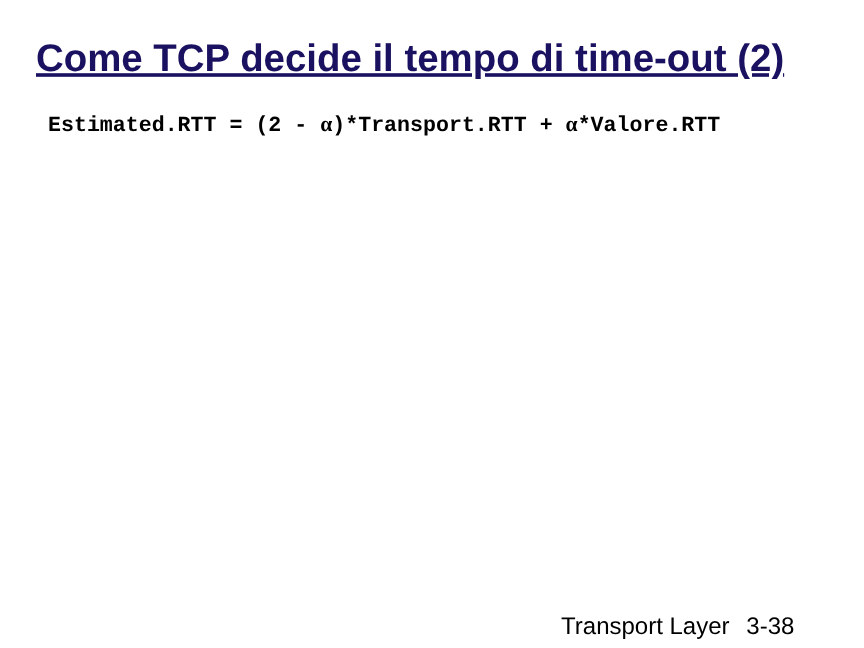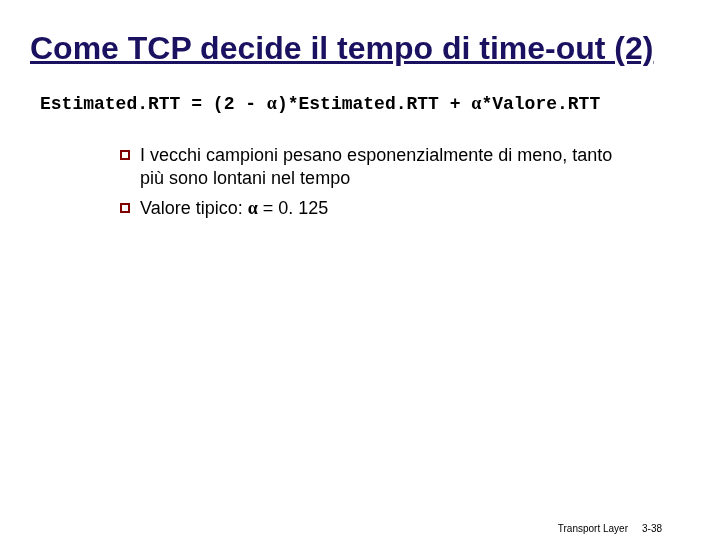--- a/index.html
+++ b/index.html
@@ -5,42 +5,30 @@
   * { margin: 0; padding: 0; box-sizing: border-box; }
   html, body { width: 720px; height: 540px; background: #fff; font-family: Georgia, 'Times New Roman', serif; color: #000; }
   .slide { position: relative; width: 692px; height: 540px; padding: 18px 30px 24px 30px; margin-top: 12px; }
   .title { font-family: 'Comic Sans MS', 'Comic Sans', cursive, sans-serif; font-weight: bold; font-size: 32px; line-height: 1.15; text-decoration: underline; color: #1a1160; margin-bottom: 26px; }
   .formula { font-family: 'Courier New', Courier, monospace; font-weight: bold; font-size: 18px; margin-left: 10px; margin-bottom: 30px; white-space: nowrap; }
   .alpha { font-family: 'Times New Roman', serif; font-weight: bold; }
   .bullets { margin-left: 90px; margin-right: 40px; }
   .bullet { display: flex; align-items: flex-start; font-family: 'Comic Sans MS', 'Comic Sans', cursive, sans-serif; font-size: 18px; line-height: 1.3; margin-bottom: 6px; }
   .bullet-marker { width: 10px; height: 10px; border: 2px solid #800000; margin-top: 6px; margin-right: 10px; flex-shrink: 0; }
   .bullet-text { flex: 1; }
-  .footer { position: absolute; right: 30px; bottom: 18px; font-family: 'Comic Sans MS', 'Comic Sans', cursive, sans-serif; font-size: 10px; }
+  .footer { position: absolute; right: 30px; bottom: 18px; font-family: 'Comic Sans MS', 'Comic Sans', cursive, sans-serif; font-size: 20px; }
   .footer .label { margin-right: 14px; }
 </style>
 </head>
 <body>
 
 <div class="slide">
   <h1 class="title">Come TCP decide il tempo di time-out (2)</h1>
 
   <div class="formula">
-    <span>Estimated.RTT = (2 - </span><span class="alpha">α</span><span>)*Estimated.RTT + </span><span class="alpha">α</span><span>*Valore.RTT</span>
+    <span>Estimated.RTT = (2 - </span><span class="alpha">α</span><span>)*Transport.RTT + </span><span class="alpha">α</span><span>*Valore.RTT</span>
   </div>
 
-  <div class="bullets">
-    <div class="bullet">
-      <div class="bullet-marker"></div>
-      <div class="bullet-text">I vecchi campioni pesano esponenzialmente di meno, tanto più sono lontani nel tempo</div>
-    </div>
-    <div class="bullet">
-      <div class="bullet-marker"></div>
-      <div class="bullet-text">
-        <span>Valore tipico: </span><span class="alpha">α</span><span> = 0. 125</span>
-      </div>
-    </div>
-  </div>
 
   <div class="footer">
     <span class="label">Transport Layer</span><span>3-38</span>
   </div>
 </div>
 
 </body></html>

